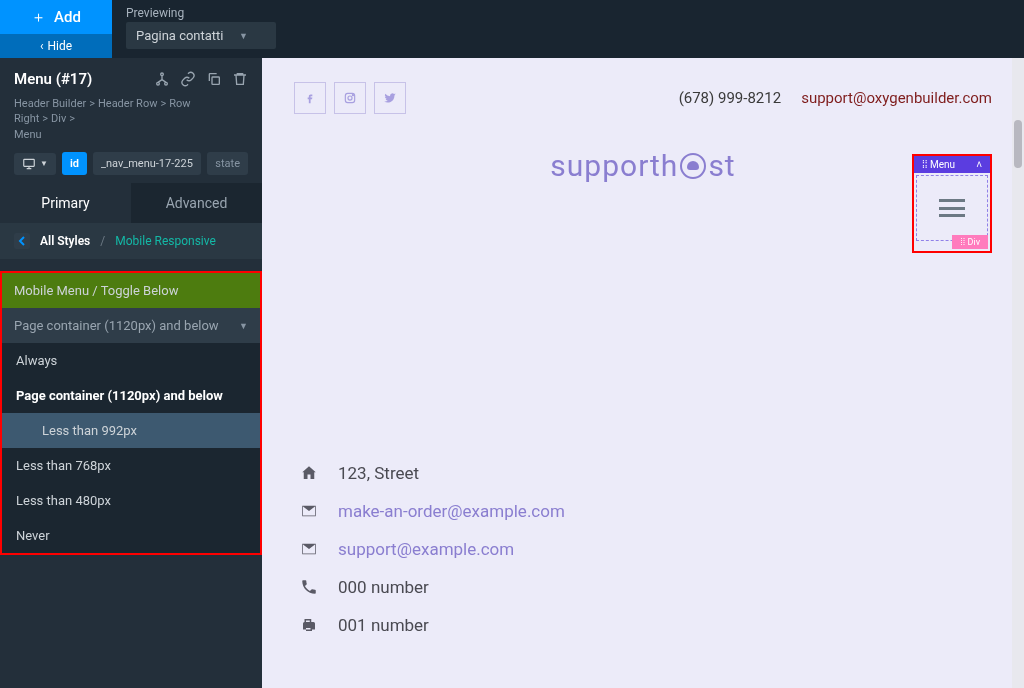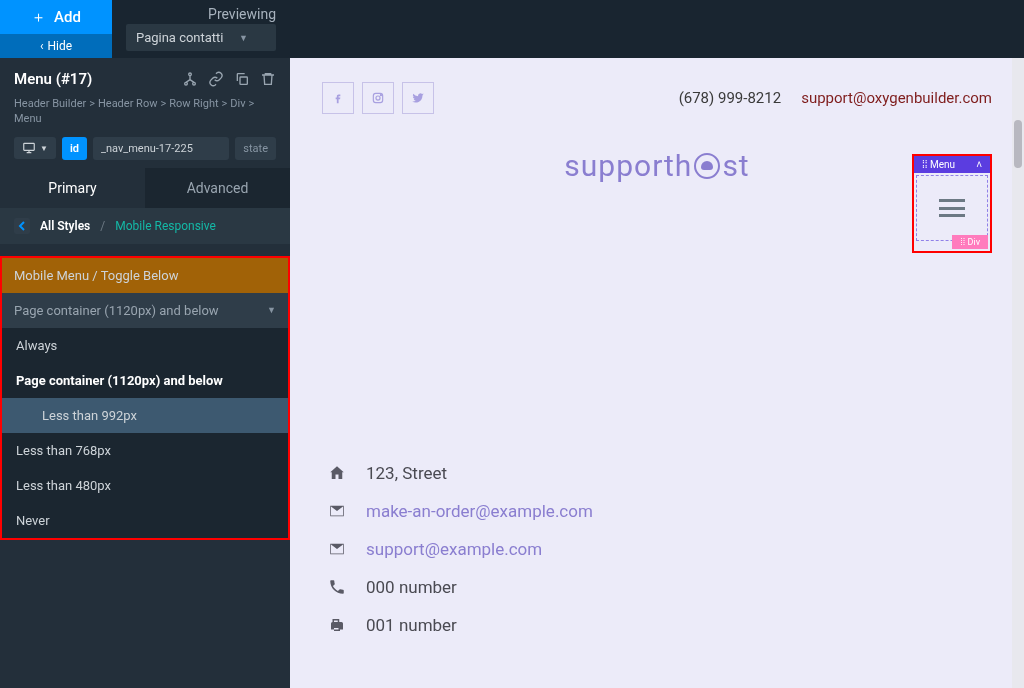--- a/index.html
+++ b/index.html
@@ -3,26 +3,26 @@
 <meta charset="utf-8">
 <style>
 * { margin: 0; padding: 0; box-sizing: border-box; font-family: -apple-system, BlinkMacSystemFont, "Segoe UI", Roboto, sans-serif; }
 body { background: #1e2a35; color: #cdd3d8; width: 1024px; height: 688px; overflow: hidden; position: relative; }
 
 .topbar { height: 58px; background: #192530; display: flex; align-items: stretch; }
 .add-col { width: 112px; display: flex; flex-direction: column; }
 .add-btn { flex: 1; background: #0093ff; color: #fff; display: flex; align-items: center; justify-content: center; gap: 8px; font-size: 15px; font-weight: 500; cursor: pointer; }
 .hide-btn { height: 24px; background: #006dbb; color: #fff; display: flex; align-items: center; justify-content: center; gap: 4px; font-size: 12px; cursor: pointer; }
 .preview-block { padding: 6px 14px; display: flex; flex-direction: column; gap: 2px; }
-.preview-label { font-size: 14px; color: #a7b2bd; text-align: right; }
+.preview-label { font-size: 12px; color: #a7b2bd; }
 .preview-select { background: #2a3843; border: none; color: #cdd3d8; padding: 6px 28px 6px 10px; font-size: 13px; border-radius: 2px; position: relative; min-width: 150px; display: flex; align-items: center; justify-content: space-between; cursor: pointer; }
 .preview-select .caret { font-size: 9px; color: #8795a3; }
 
 .layout { display: flex; height: calc(100% - 58px); }
-.sidebar { width: 290px; background: #232f3a; display: flex; flex-direction: column; overflow: hidden; }
+.sidebar { width: 262px; background: #232f3a; display: flex; flex-direction: column; overflow: hidden; }
 .panel-hdr { padding: 12px 14px 8px; background: #232f3a; }
 .panel-title-row { display: flex; align-items: center; justify-content: space-between; margin-bottom: 8px; }
 .panel-title { font-size: 15px; font-weight: 600; color: #fff; }
 .icon-row { display: flex; gap: 10px; color: #99a5b0; }
 .icon-row svg { width: 16px; height: 16px; cursor: pointer; }
 .breadcrumb { font-size: 11px; color: #8795a3; line-height: 1.4; margin-bottom: 10px; }
 .breadcrumb span.sep { margin: 0 3px; }
 .id-row { display: flex; gap: 6px; align-items: center; }
 .device-pill { background: #2f3d49; border-radius: 3px; padding: 4px 8px; display: flex; align-items: center; gap: 4px; cursor: pointer; }
 .device-pill svg { width: 14px; height: 14px; }
@@ -36,21 +36,21 @@
 .tab.active { color: #fff; background: #232f3a; }
 
 .sub-bc { display: flex; align-items: center; gap: 10px; padding: 10px 14px; background: #2a3843; font-size: 12px; }
 .sub-bc .back { width: 16px; height: 16px; display: flex; align-items: center; justify-content: center; background: #2f3d49; border-radius: 2px; cursor: pointer; }
 .sub-bc .back svg { width: 10px; height: 10px; stroke: #0093ff; }
 .sub-bc .main { color: #fff; font-weight: 600; }
 .sub-bc .slash { color: #6c7984; }
 .sub-bc .crumb { color: #14b8a6; }
 
 .section { border: 2px solid #ff0000; margin-top: 12px; }
-.section-title { font-size: 13px; color: #cdd3d8; padding: 10px 12px; background: #a16207; }
+.section-title { font-size: 13px; color: #cdd3d8; padding: 10px 12px; background: #4d7c0f; }
 .dropdown-box { position: relative; }
 .dd-input { display: flex; align-items: center; justify-content: space-between; background: #2f3d49; padding: 10px 12px; font-size: 13px; color: #99a5b0; cursor: pointer; }
 .dd-input .caret { font-size: 9px; color: #8795a3; }
 .dd-list { background: #1b2630; }
 .dd-item { padding: 10px 14px; font-size: 13px; color: #cdd3d8; cursor: pointer; }
 .dd-item.selected { font-weight: 700; color: #fff; }
 .dd-item.hover { background: #3d5970; padding-left: 40px; }
 
 .canvas { flex: 1; background: #ecebf9; position: relative; overflow: hidden; }
 .scrollbar { position: absolute; right: 0; top: 0; width: 12px; height: 100%; background: #e8e8ee; }

